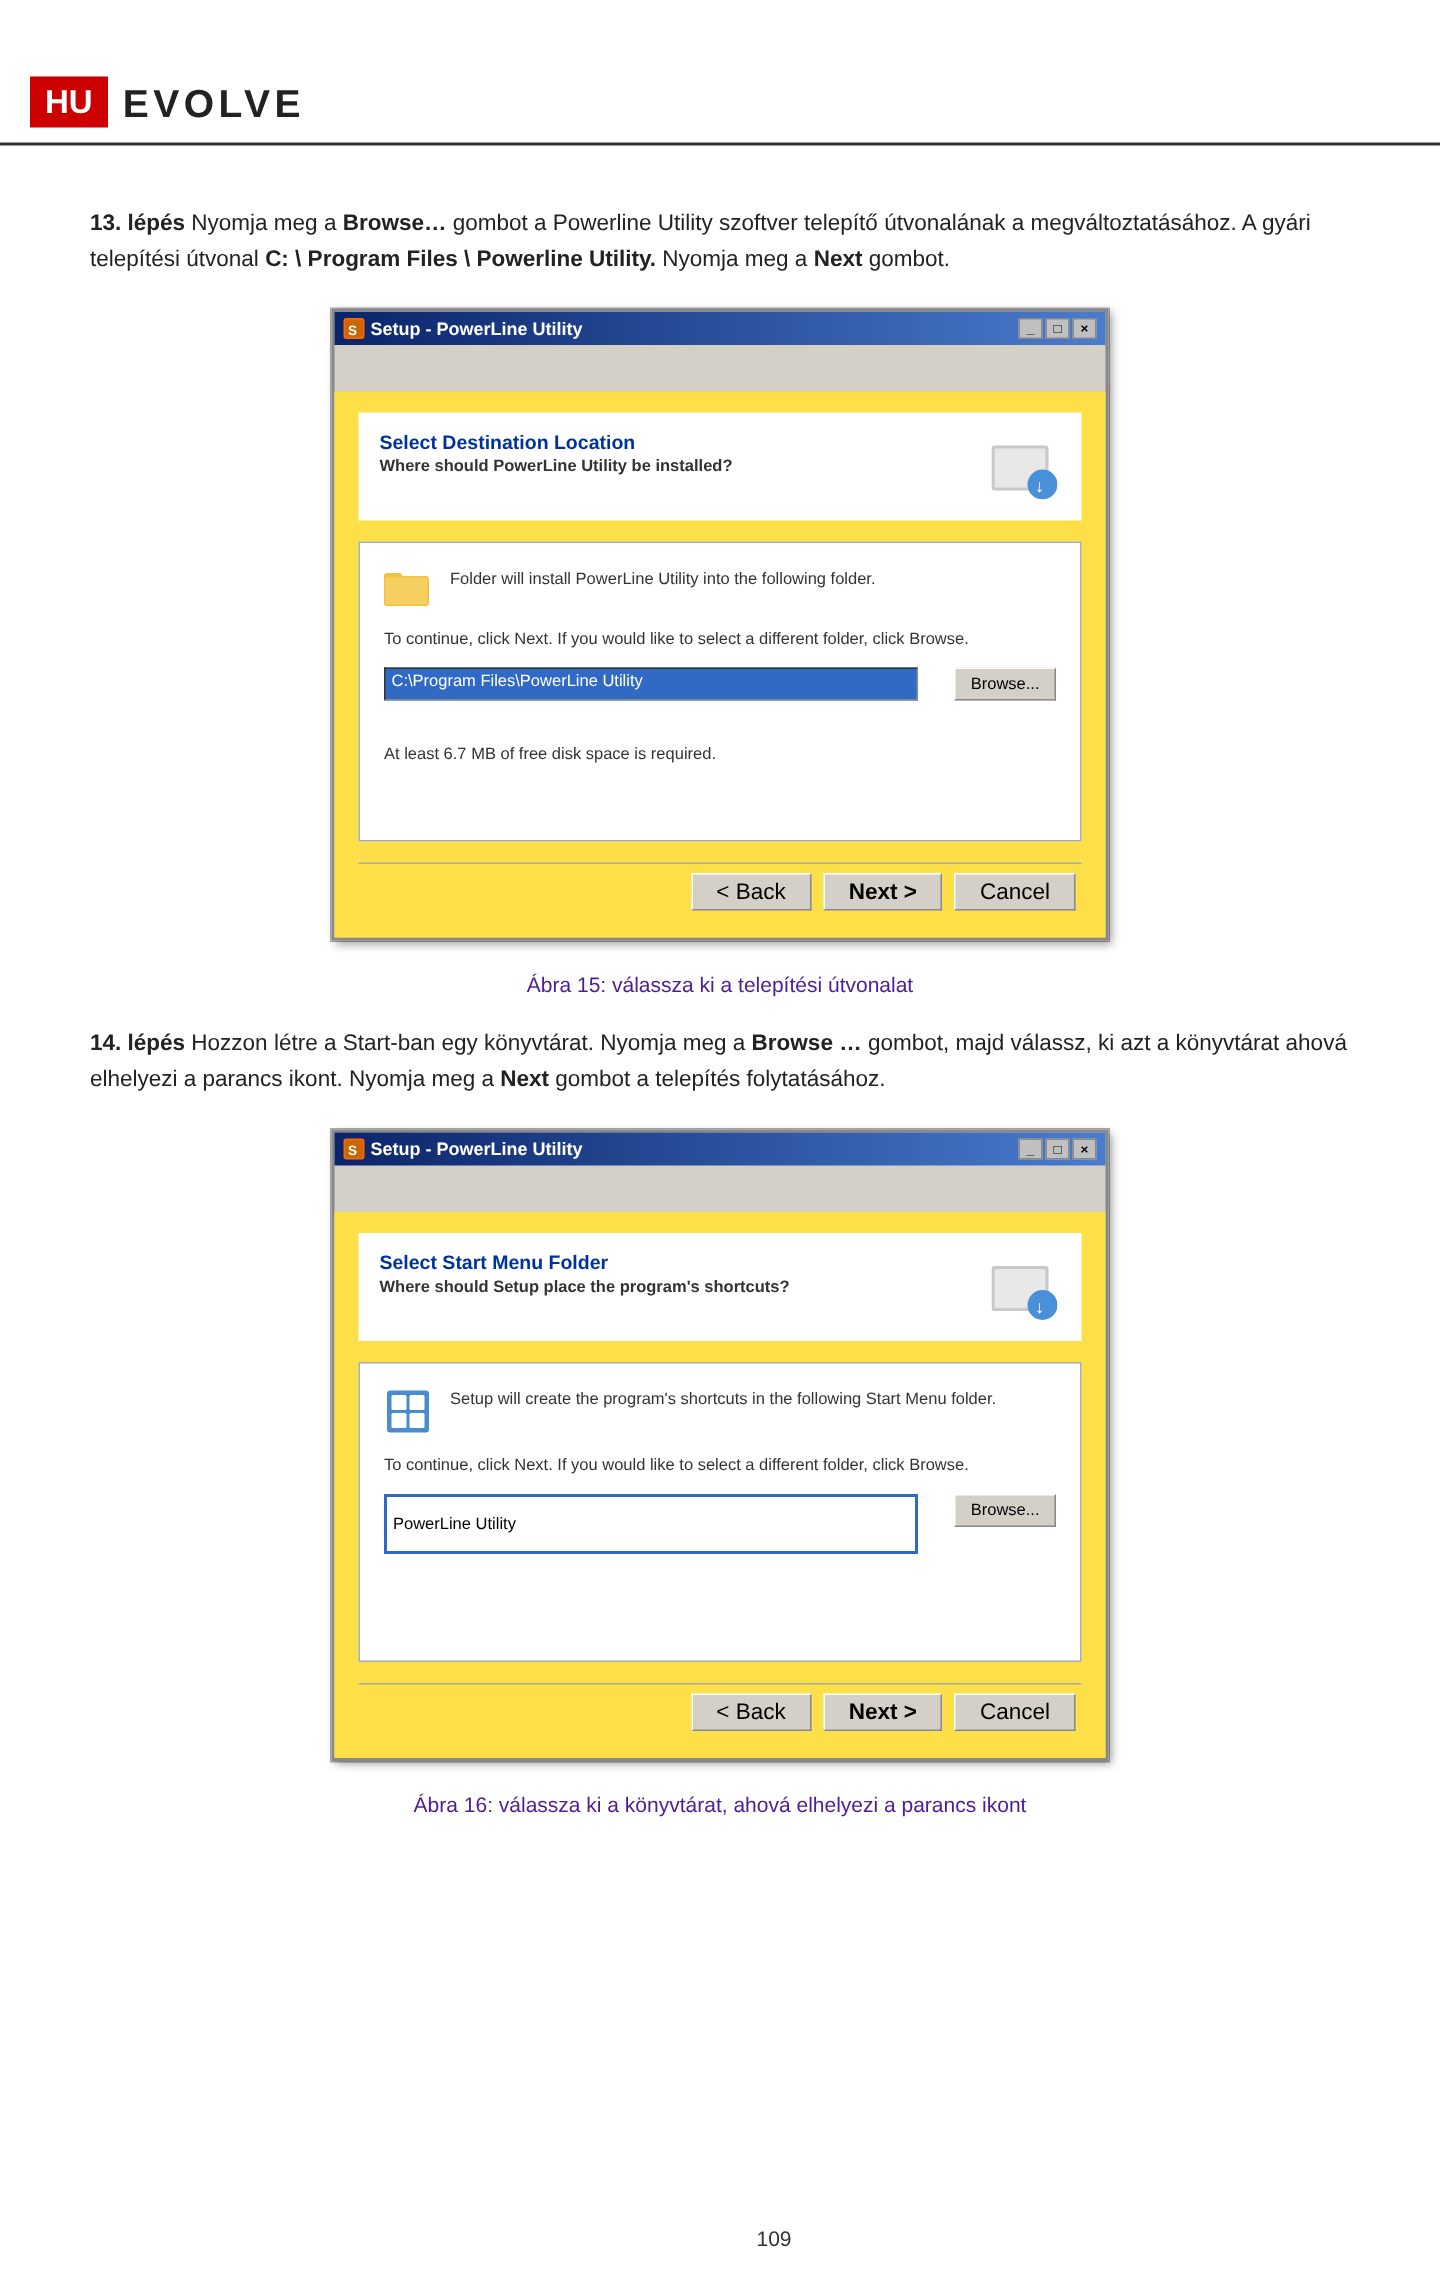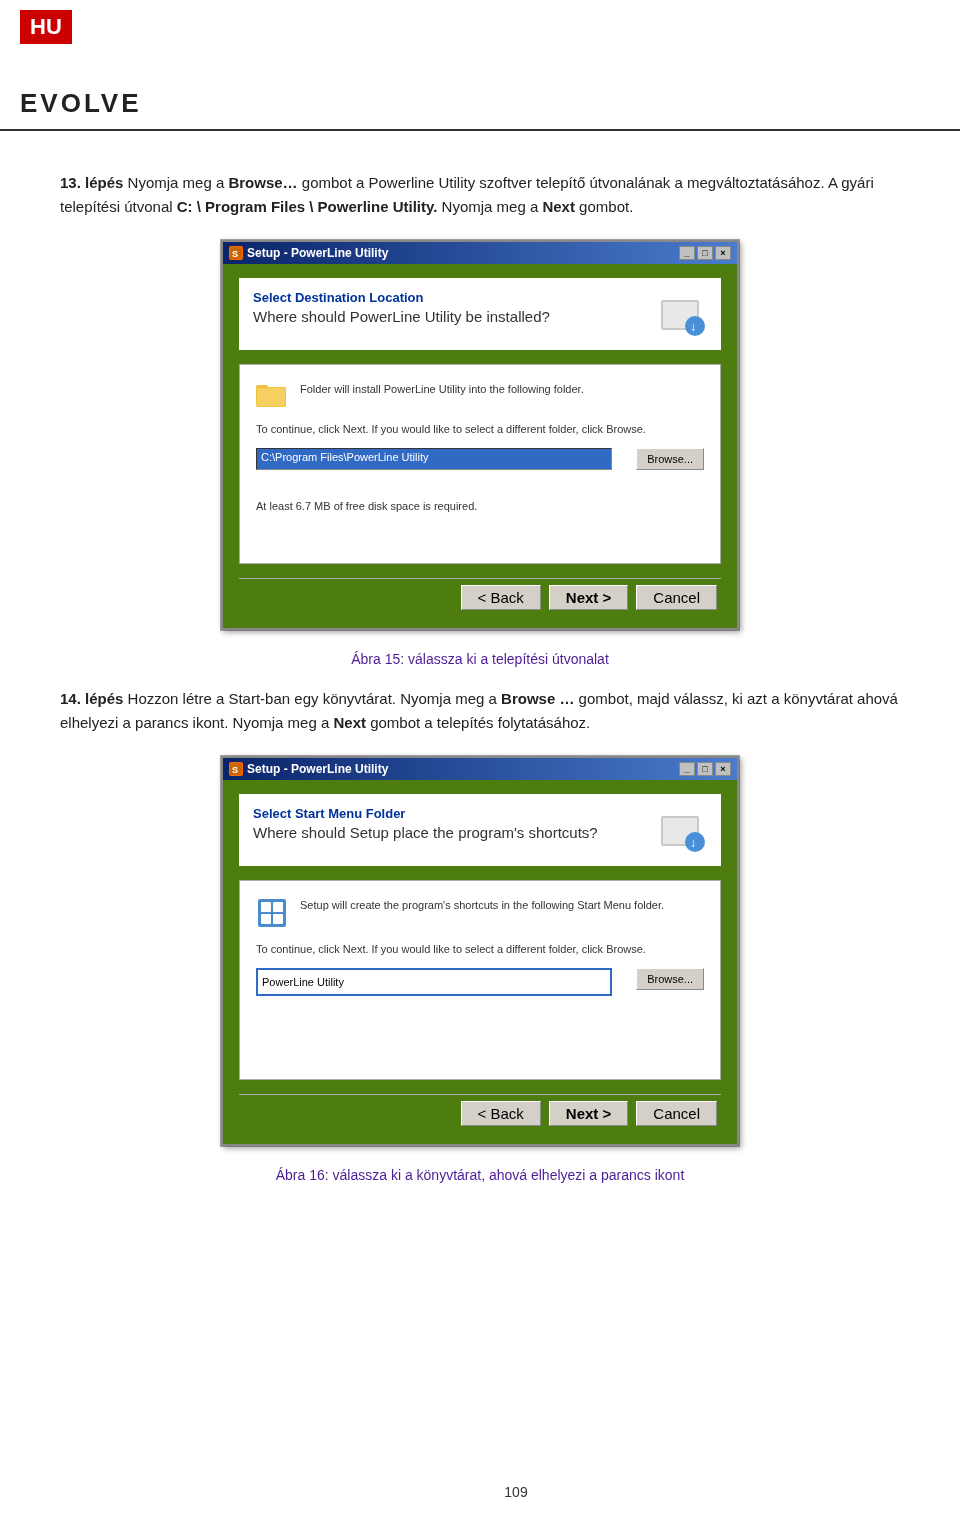--- a/index.html
+++ b/index.html
@@ -9,25 +9,24 @@
       background: #ffffff;
       font-family: Arial, sans-serif;
       font-size: 15px;
       color: #222;
       position: relative;
     }
 
     
     .header {
       display: flex;
-      align-items: flex-start;
+      align-items: flex-end;
       padding: 10px 20px;
       border-bottom: 2px solid #333;
       margin-bottom: 0;
-      flex-direction: column;
     }
     .header-logo-hu {
       background: #cc0000;
       color: white;
       font-weight: bold;
       font-size: 22px;
       padding: 4px 10px;
       margin-right: 10px;
       font-family: Arial Black, sans-serif;
     }
@@ -101,40 +100,42 @@
       font-size: 9px;
       display: flex;
       align-items: center;
       justify-content: center;
       cursor: pointer;
       color: #000;
     }
 
     .win-body {
       padding: 14px 16px;
-      background: #4d7c0f;
+      background: #fde047;
+      margin-top: 31px;
     }
 
     .win-header-section {
       background: white;
       padding: 12px 14px;
       margin-bottom: 14px;
       display: flex;
       justify-content: space-between;
       align-items: flex-start;
     }
     .win-header-text h3 {
       font-size: 13px;
       font-weight: bold;
       color: #003399;
       margin-bottom: 3px;
     }
     .win-header-text p {
-      font-size: 15px;
+      font-size: 11px;
       color: #333;
+      font-weight: bold;
     }
     .win-header-icon {
       width: 48px;
       height: 48px;
       display: flex;
       align-items: center;
       justify-content: center;
     }
     .win-header-icon svg {
       width: 44px;
@@ -180,21 +181,21 @@
       flex: 1;
       height: 22px;
       background: #316ac5;
       color: white;
       border: 1px inset #888;
       font-size: 11px;
       padding: 2px 4px;
     }
     .win-path-input-white {
       flex: 1;
-      height: 28px;
+      height: 40px;
       background: white;
       color: #000;
       border: 2px inset #888;
       font-size: 11px;
       padding: 2px 4px;
       border-color: #316ac5;
     }
     .win-browse-btn {
       background: #d4d0c8;
       border: 1px solid #888;

